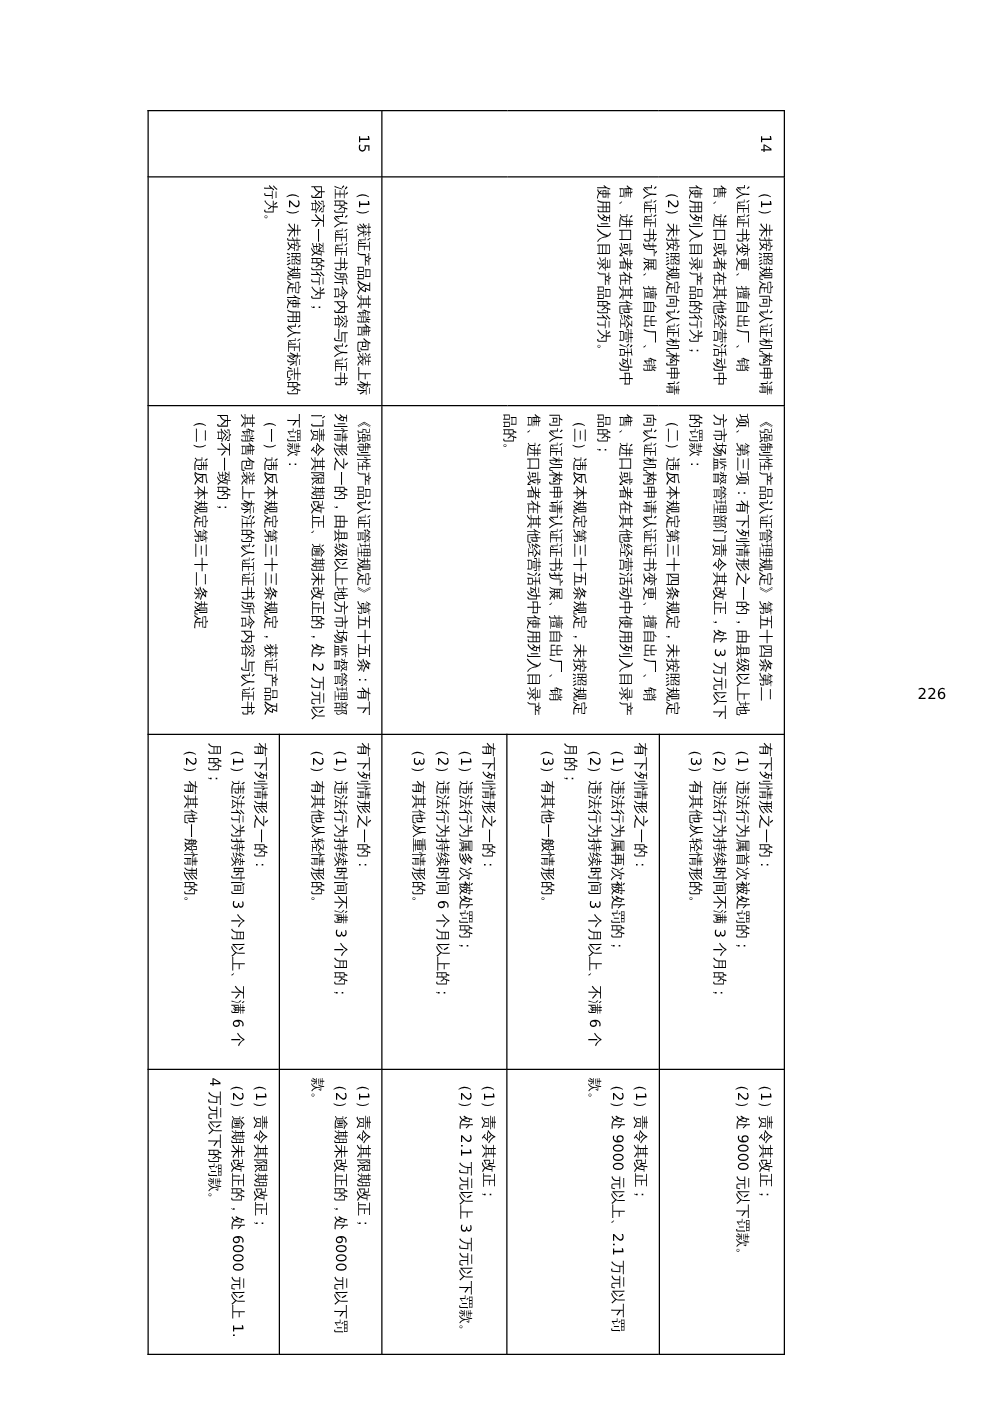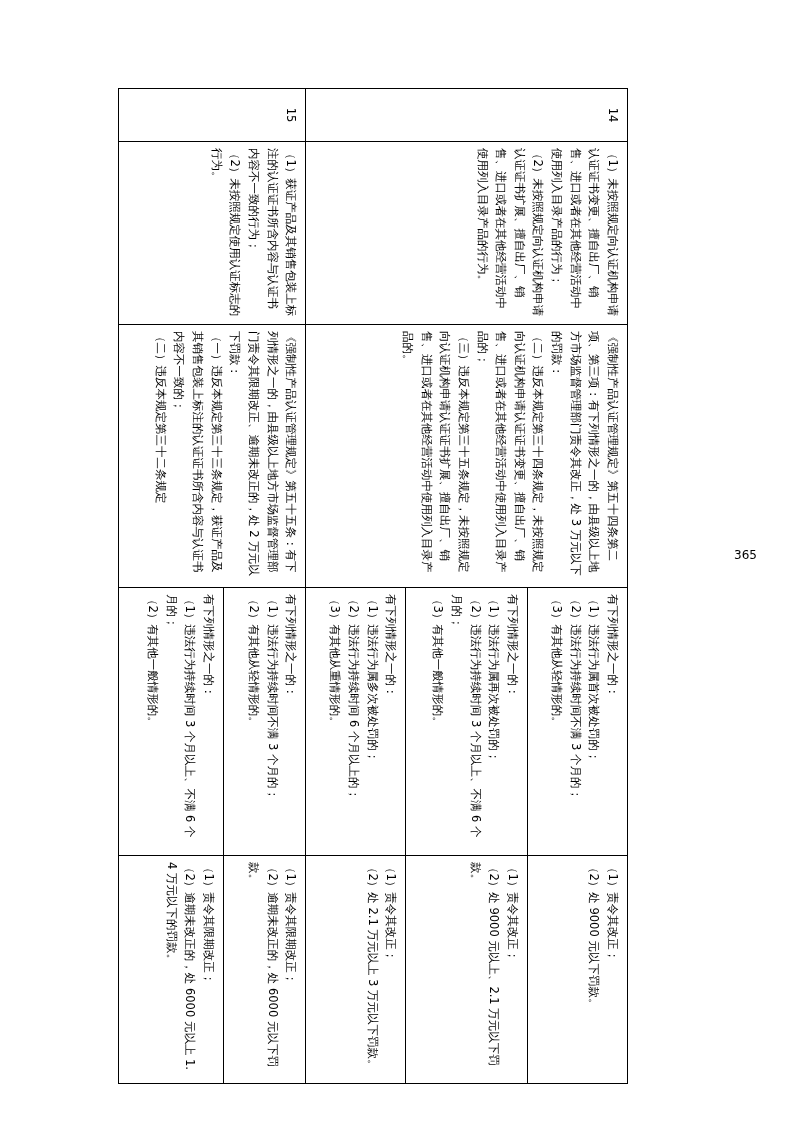--- a/index.html
+++ b/index.html
@@ -161,15 +161,15 @@
           <td class="col-penalty">
             <span class="line">（1）责令其限期改正；</span>
             <span class="line">（2）逾期未改正的，处 6000 元以上 1.4 万元以下的罚款。</span>
           </td>
         </tr>
 
       </tbody>
     </table>
   </div>
 
-  <div class="pageno">365</div>
+  <div class="pageno">226</div>
 
 </div>
 
 </body></html>

